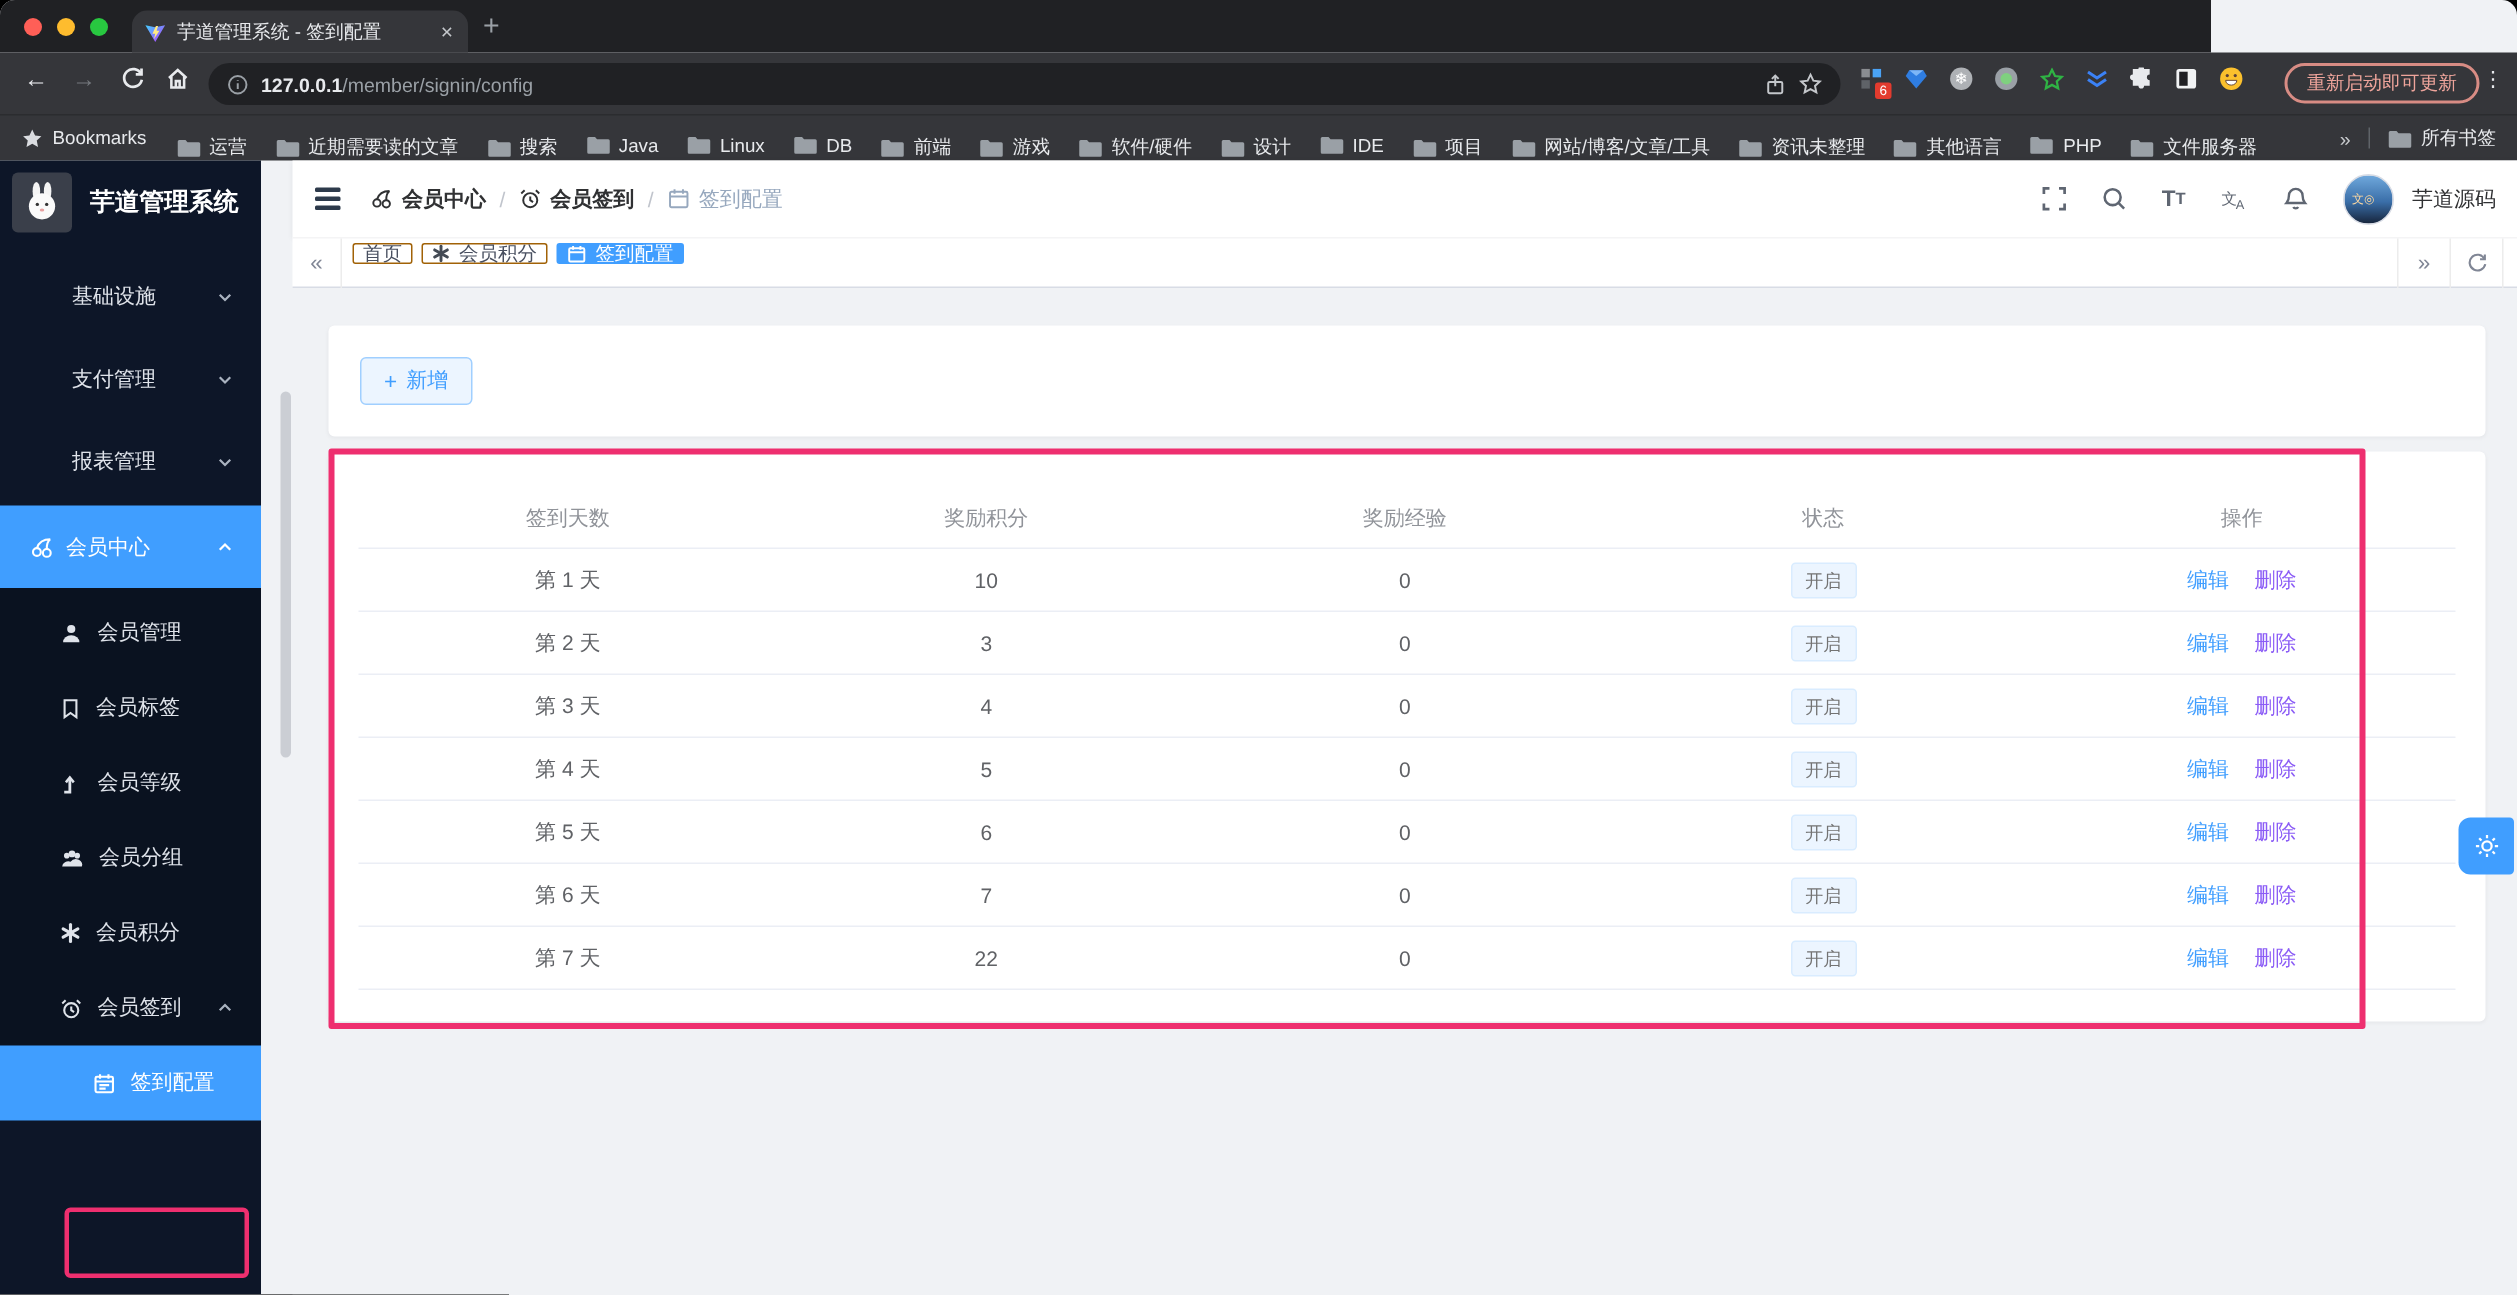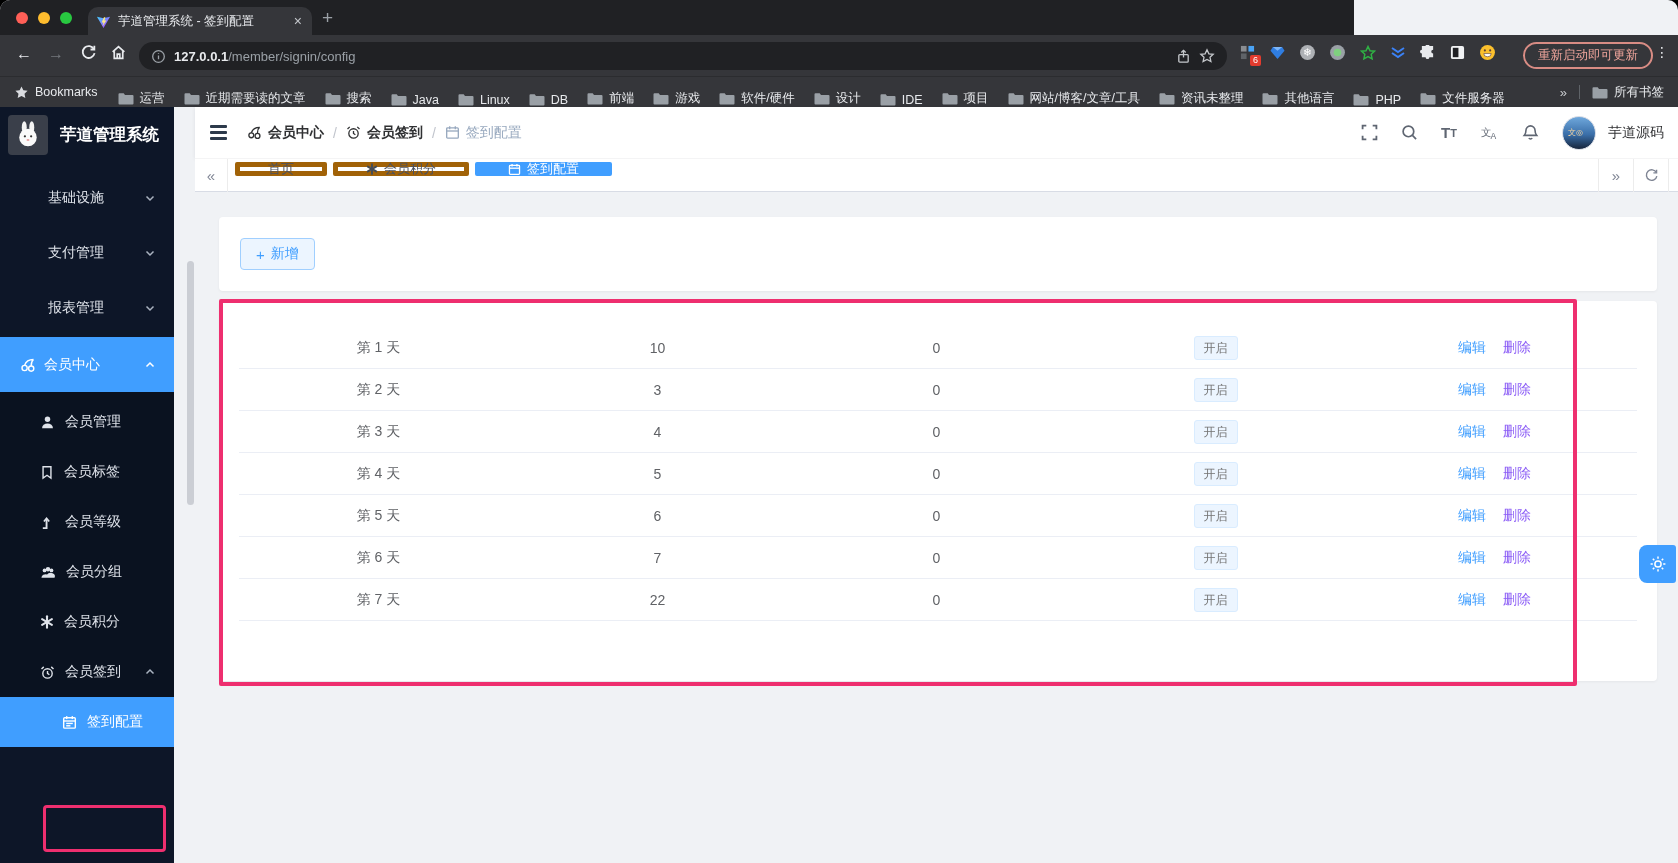--- a/index.html
+++ b/index.html
@@ -2,21 +2,21 @@
 <html><head>
 <meta charset="utf-8">
 <style>
   html,body{margin:0;padding:0;background:#000;}
   *{box-sizing:border-box;}
   .app{position:relative;width:1678px;height:863px;overflow:hidden;
        font-family:"Liberation Sans","DejaVu Sans",sans-serif;
        background:#f0f2f5;border-radius:10px 10px 0 0;}
 
   
-  .tabstrip{position:absolute;left:0;top:0;width:1354px;height:35px;background:#202124;}
+  .tabstrip{position:absolute;left:0;top:0;width:1474px;height:35px;background:#202124;}
   .tl{position:absolute;top:12px;width:12px;height:12px;border-radius:50%;}
   .tl.r{left:16px;background:#ff5f57}.tl.y{left:38px;background:#febc2e}.tl.g{left:60px;background:#28c840}
   .btab{position:absolute;left:88px;top:7px;width:224px;height:28px;background:#35363a;
         border-radius:10px 10px 0 0;display:flex;align-items:center;padding:0 8px;gap:7px;}
   .btab .title{color:#e8eaed;font-size:12.5px;white-space:nowrap;overflow:hidden;flex:1;}
   .btab .close{color:#c4c7cb;font-size:14px;line-height:14px;padding:0 2px;}
   .newtab{position:absolute;left:322px;top:7px;color:#9aa0a6;font-size:19px;}
 
   .toolbar{position:absolute;left:0;top:35px;width:1678px;height:41px;background:#35363a;}
   .navic{position:absolute;top:10px;font-size:16px;color:#e8eaed;}
@@ -29,21 +29,21 @@
   .extic{width:19px;height:19px;position:relative;display:flex;align-items:center;justify-content:center;}
   .badge6{position:absolute;right:-4px;bottom:-4px;background:#e33b2e;color:#fff;font-size:9px;
           padding:0 3px;border-radius:2px;line-height:11px;}
   .updatepill{position:absolute;left:1523px;top:7px;height:27px;border:2px solid #d88c84;border-radius:14px;
           color:#eea49b;font-size:12.5px;display:flex;align-items:center;padding:0 13px;white-space:nowrap;}
   .kebab{position:absolute;left:1655px;top:9px;color:#e8eaed;font-size:14px;letter-spacing:0;}
 
   .bookmarksbar{position:absolute;left:0;top:76px;width:1678px;height:31px;background:#35363a;
         display:flex;align-items:center;padding:0 14px;gap:9px;color:#e8eaed;font-size:12.5px;border-top:1px solid #2b2c2f;}
   .bm{display:flex;align-items:center;gap:6px;white-space:nowrap;}
-  .bm-list{display:flex;align-items:flex-end;gap:19px;margin-left:11px;margin-top:12px;}
+  .bm-list{display:flex;align-items:flex-start;gap:19px;margin-left:11px;margin-top:12px;}
   .bm-right{margin-left:auto;display:flex;align-items:center;gap:12px;}
   .vdiv{width:1px;height:14px;background:#5f6368;}
   .chev2{color:#c7cacd;font-size:13px;}
 
   
   .sidebar{position:absolute;left:0;top:107px;width:174px;height:756px;background:#0d1628;overflow:hidden;}
   .logo{height:56px;display:flex;align-items:center;padding:0 0 0 8px;gap:12px;}
   .avatar-logo{width:40px;height:40px;border-radius:4px;background:#3a3f4a;display:flex;align-items:center;justify-content:center;}
   .logo .lt{color:#fff;font-size:16.5px;font-weight:bold;white-space:nowrap;}
   .menu{padding-top:7px;}
@@ -76,22 +76,22 @@
         border:1px solid #d8dce5;position:relative;overflow:hidden;}
   .avatar-user i{position:absolute;left:5px;top:10px;font-style:normal;font-size:8px;color:#ffd9a0;}
   .uname{color:#303133;font-size:14px;margin-left:-11px;}
 
   
   .tagsbar{position:absolute;left:195px;top:158px;width:1483px;height:34px;background:#fff;
            border-bottom:1px solid #d8dce5;border-top:1px solid #f4f4f5;}
   .tb-left{position:absolute;left:0;top:0;width:33px;height:33px;border-right:1px solid #ececec;
            display:flex;align-items:center;justify-content:center;color:#808695;font-size:15px;}
   .tags{position:absolute;left:40px;top:3px;display:flex;gap:6px;}
-  .tag{height:14px;border:5px solid #a16207;background:#fff;color:#495060;font-size:13px;border-radius:2px;
-       display:flex;align-items:center;gap:6px;padding:0 28px;white-space:nowrap;}
+  .tag{height:14px;border:1px solid #a16207;background:#fff;color:#495060;font-size:13px;border-radius:2px;
+       display:flex;align-items:center;gap:6px;padding:0 6px;white-space:nowrap;}
   .tag.active{background:#409eff;border-color:#409eff;color:#fff;}
   .tb-cell{position:absolute;top:0;width:35px;height:33px;border-left:1px solid #ececec;
            display:flex;align-items:center;justify-content:center;color:#808695;font-size:15px;}
 
   
   .content{position:absolute;left:195px;top:192px;width:1483px;height:671px;background:#f0f2f5;}
   .card{position:absolute;left:24px;width:1438px;background:#fff;border-radius:4px;
         box-shadow:0 1px 3px rgba(0,0,0,.05);}
   .card1{top:25px;height:74px;}
   .addbtn{position:absolute;left:21px;top:21px;height:32px;padding:0 15px;display:flex;align-items:center;gap:6px;
@@ -630,20 +630,27 @@
 
   <div class="content">
     <div class="card card1">
       <button class="addbtn">
         <span class="plus">+</span>
         <span>新增</span>
       </button>
     </div>
     <div class="card card2">
       <div class="etable">
+        <div class="erow head">
+          <span class="cell">签到天数</span>
+          <span class="cell">奖励积分</span>
+          <span class="cell">奖励经验</span>
+          <span class="cell">状态</span>
+          <span class="cell">操作</span>
+        </div>
         <div>
     <div class="erow body">
       <span class="cell c-day">第 1 天</span>
       <span class="cell c-points">10</span>
       <span class="cell c-exp">0</span>
       <span class="cell">
                 <span class="etag c-status">开启</span>
               </span>
       <span class="cell">
         <span class="lnk edit c-edit">编辑</span>

